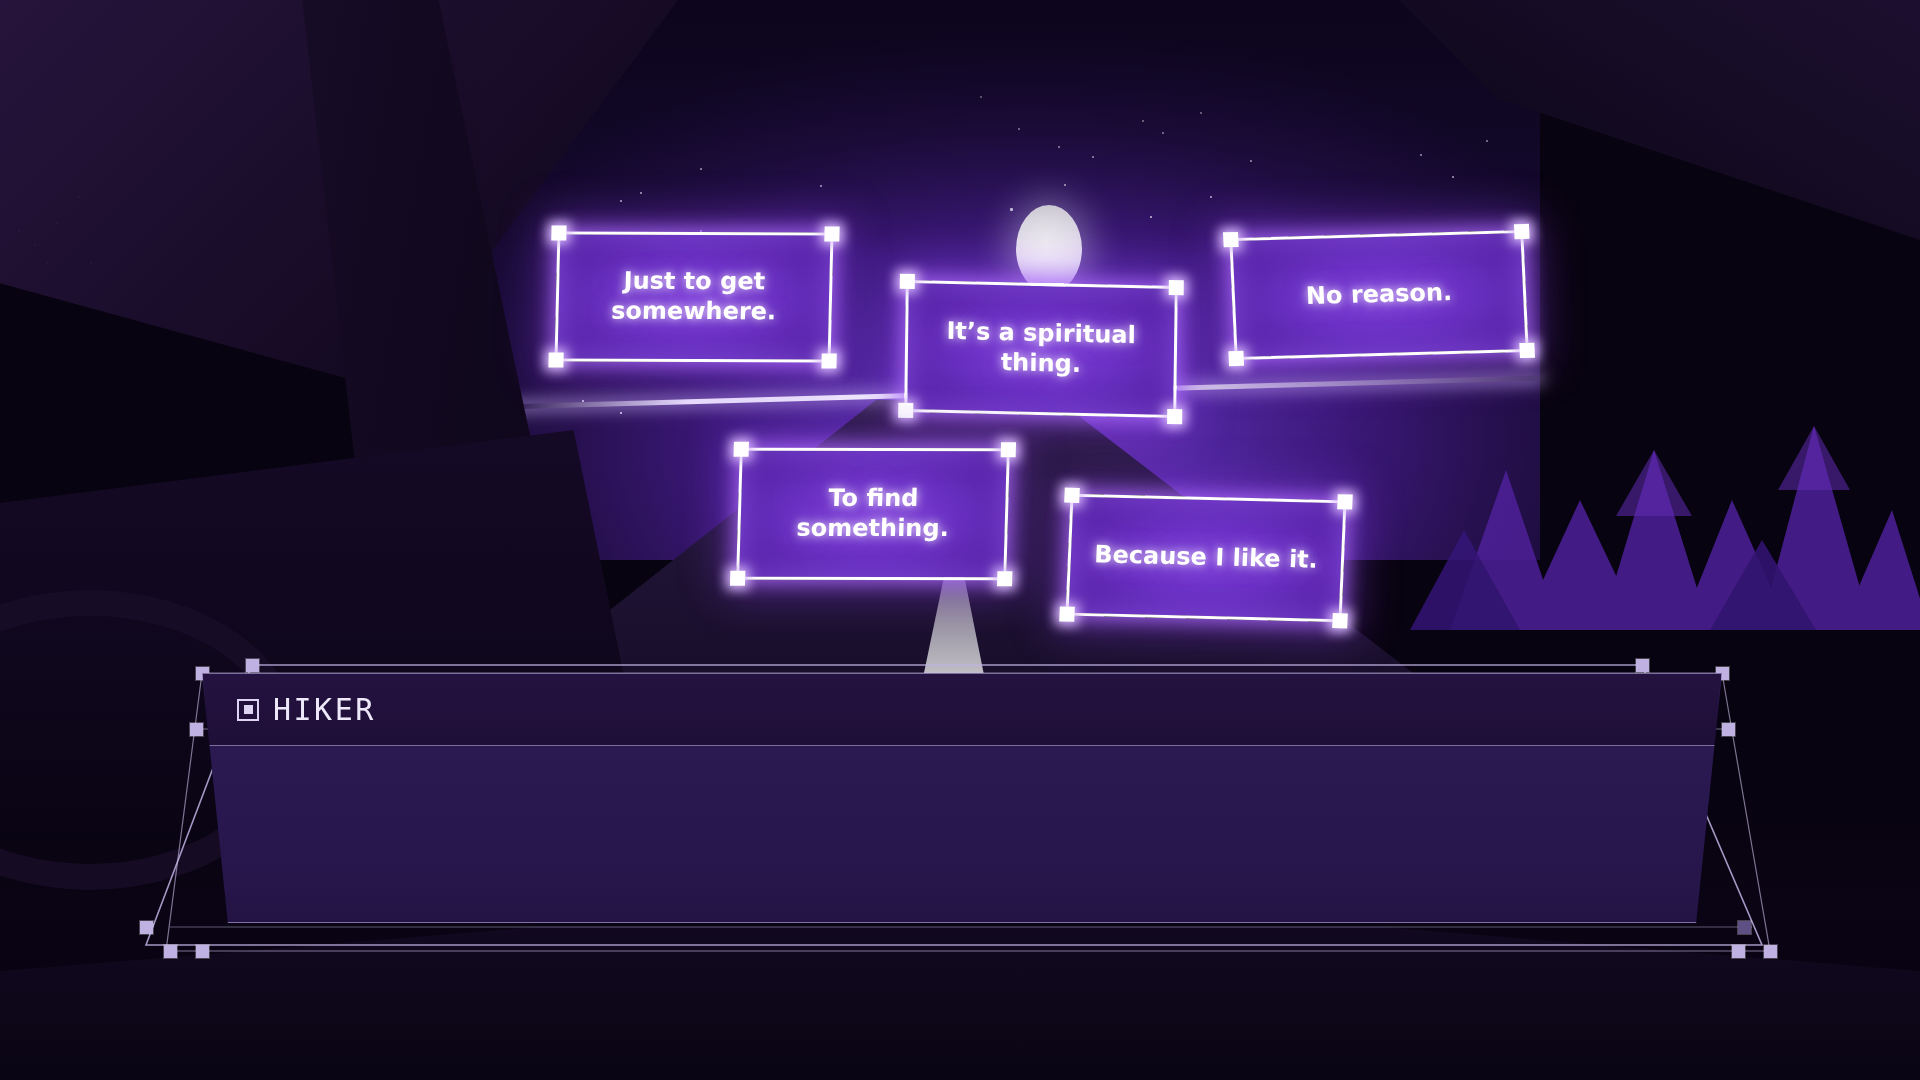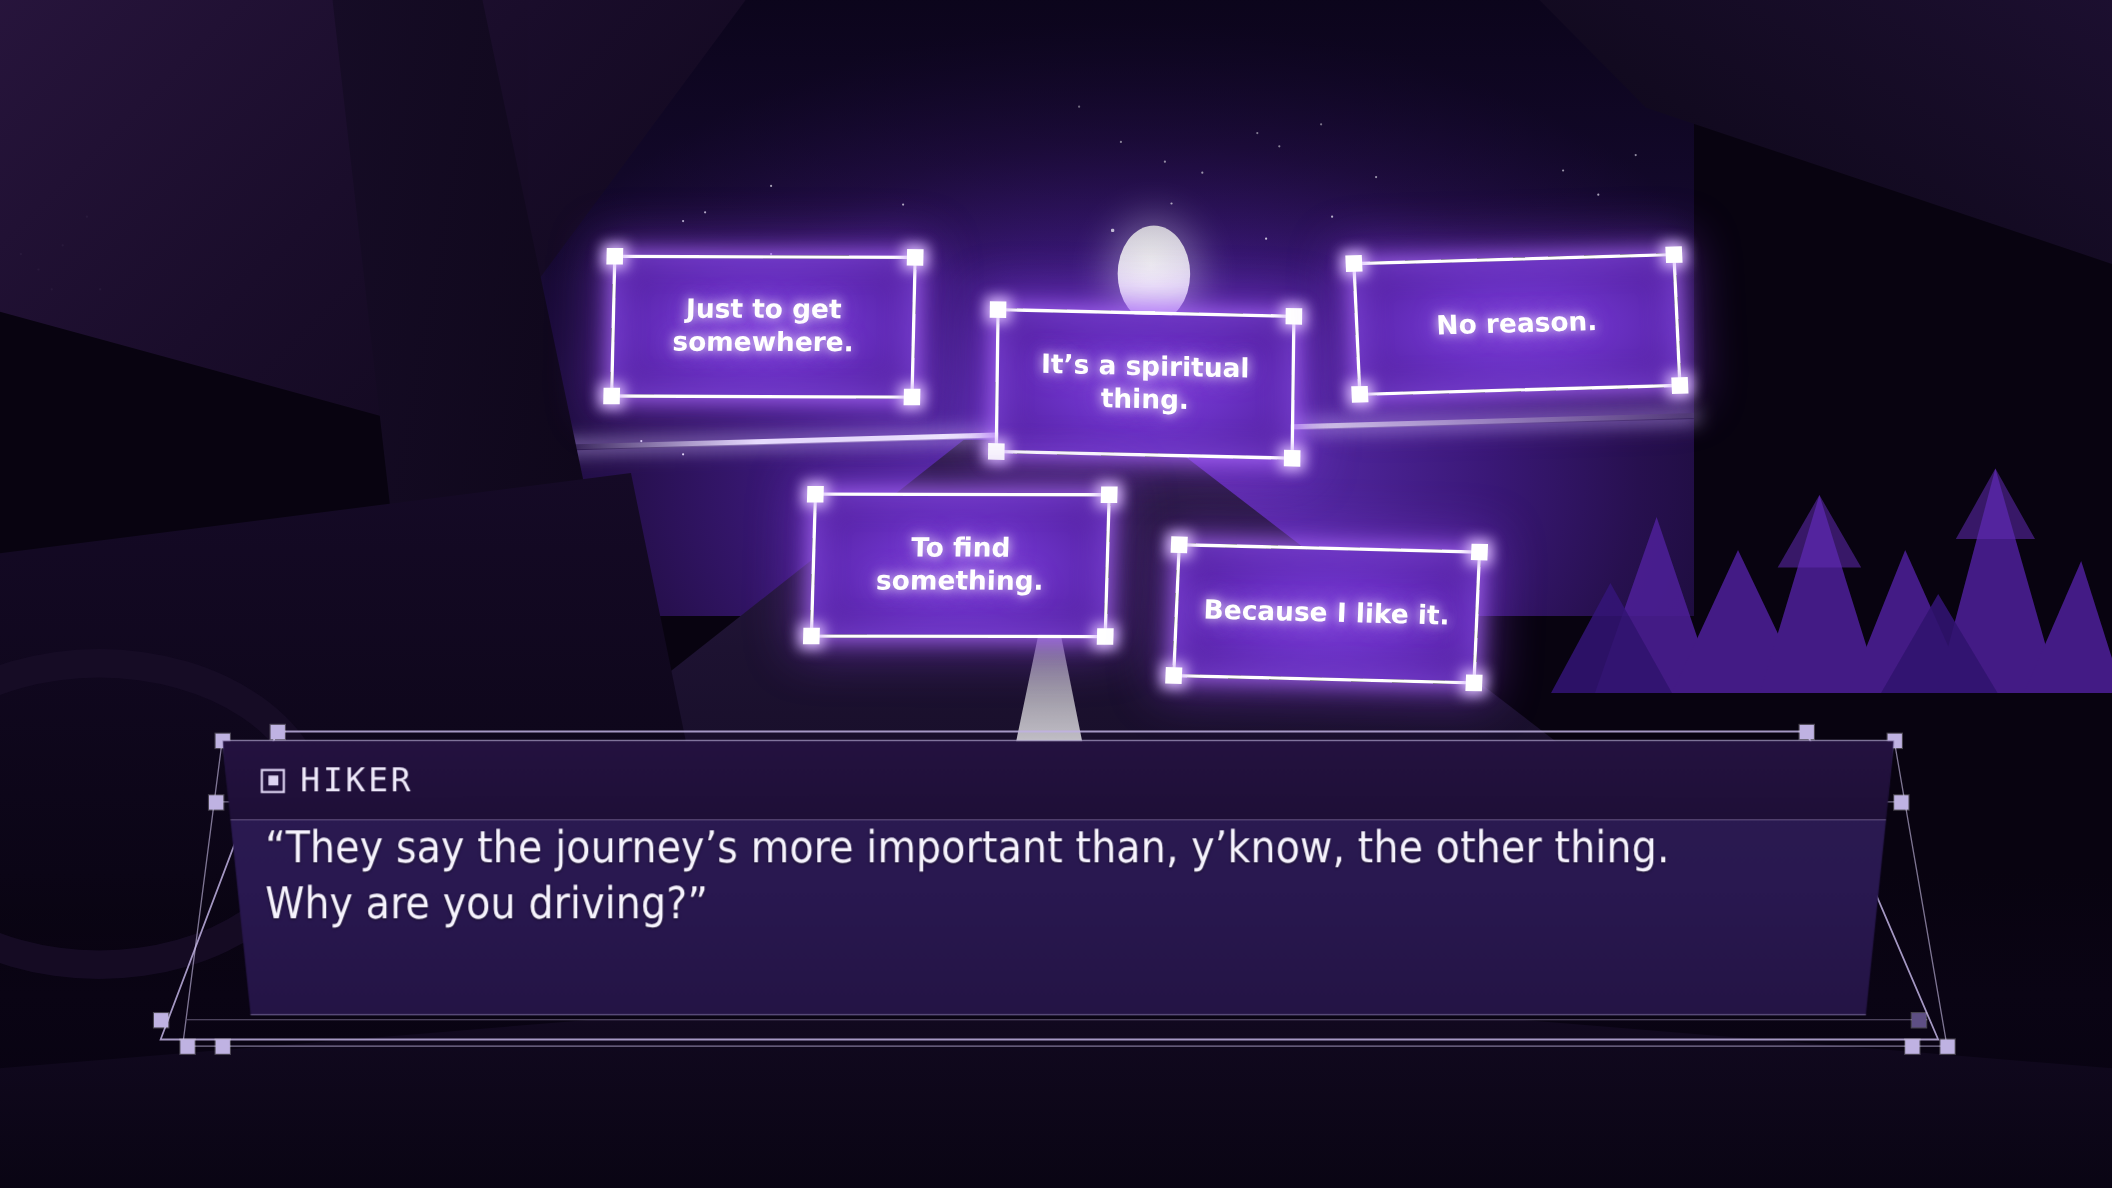--- a/index.html
+++ b/index.html
@@ -388,18 +388,16 @@
     <div class="handle" style="left:1732px; top:290px;"></div>
     <div class="handle" style="left:1764px; top:290px;"></div>
 
     <div class="dlg-body">
       <div class="dlg-namebar">
         <span class="speaker-icon">
             <i></i>
           </span>
         <span class="speaker-name">HIKER</span>
       </div>
-      <div class="dlg-text">“They say the journey’s more important than, y’know, the other thing.
-Why are you driving?”</div>
     </div>
   </div>
 
 </div>
 
 </body></html>

